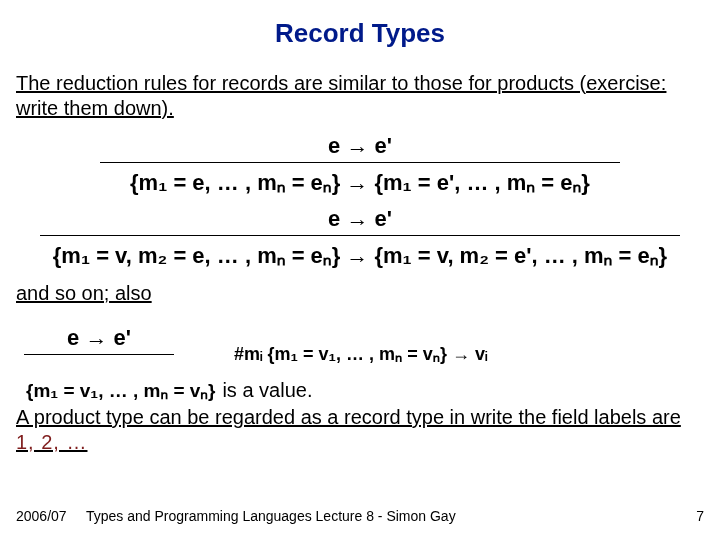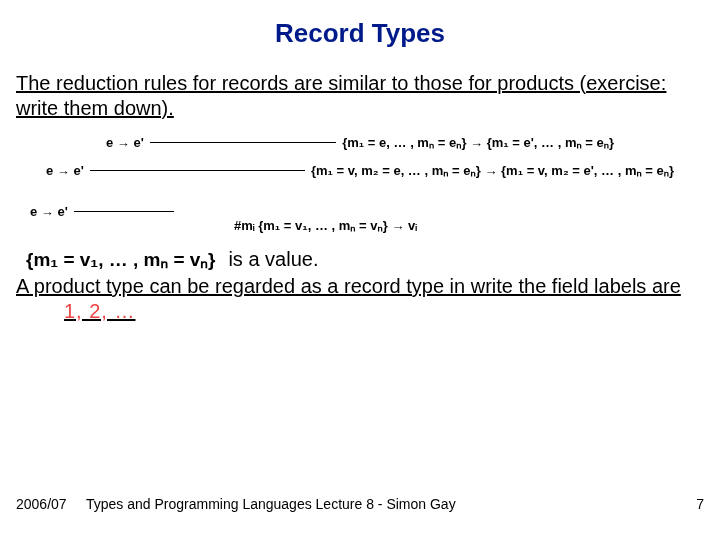--- a/index.html
+++ b/index.html
@@ -34,24 +34,24 @@
     text-decoration: underline;
   }
   .udash {
     text-decoration: underline;
   }
   .rule-block {
     margin: 6px 0 10px 0;
   }
   .rule {
     display: flex;
-    flex-direction: row;
+    flex-direction: column;
     align-items: center;
     font-family: Arial, Helvetica, sans-serif;
-    font-size: 13px;
+    font-size: 22px;
     margin: 4px auto 6px auto;
   }
   .rule .top, .rule .bot {
     white-space: nowrap;
     padding: 2px 6px;
     font-weight: bold;
   }
   .rule .line {
     border-top: 1.5px solid #000;
     width: 100%;
@@ -67,39 +67,38 @@
   .row2 .col {
     display: flex;
     align-items: center;
   }
   .rule-narrow {
     width: 150px;
   }
   .value-row {
     display: flex;
     align-items: baseline;
-    gap: 13px;
+    gap: 7px;
     font-size: 20px;
     margin: 4px 0 2px 10px;
   }
   .value-row .math {
     font-size: 19px;
     font-weight: bold;
   }
   .value-row .txt {
     font-size: 20px;
     text-align: center;
   }
   .red {
-    color: #ef4444;
-    margin-left: 48px;
+    color: #7f1d1d;
   }
   .footer {
     position: absolute;
-    bottom: 28px;
+    bottom: 16px;
     left: 16px;
     right: 16px;
     display: flex;
     justify-content: space-between;
     align-items: baseline;
     font-size: 14px;
     color: #000;
   }
   .footer .center {
     flex: 1;
@@ -134,30 +133,31 @@
       <div class="line"></div>
       <div class="bot">{m₁ = e, …  , mₙ = eₙ} → {m₁ = e', …  , mₙ = eₙ}</div>
     </div>
     <div class="rule" style="width:640px;">
       <div class="top">e → e'</div>
       <div class="line"></div>
       <div class="bot">{m₁ = v, m₂ = e, …  , mₙ = eₙ} → {m₁ = v, m₂ = e', …  , mₙ = eₙ}</div>
     </div>
   </div>
 
+  <p class="body-text">and so on; also</p>
 
   <div class="row2">
     <div class="col">
       <div class="rule rule-narrow">
         <div class="top">e → e'</div>
         <div class="line"></div>
       </div>
     </div>
     <div class="col">
-      <span style="font-size:13px;font-weight:bold;margin-top:25px;">#mᵢ {m₁ = v₁, …  , mₙ = vₙ} → vᵢ</span>
+      <span style="font-size:18px;font-weight:bold;margin-top:25px;">#mᵢ {m₁ = v₁, …  , mₙ = vₙ} → vᵢ</span>
     </div>
   </div>
 
   <div class="value-row">
     <span class="math">{m₁ = v₁, …  , mₙ = vₙ}</span>
     <span class="txt"> is a value.</span>
   </div>
 
   <p class="body-text" style="margin-top:0;">
     <span>A product type can be regarded as a record type in write the field labels are </span><span class="red ellipsis">1, 2, …</span>

